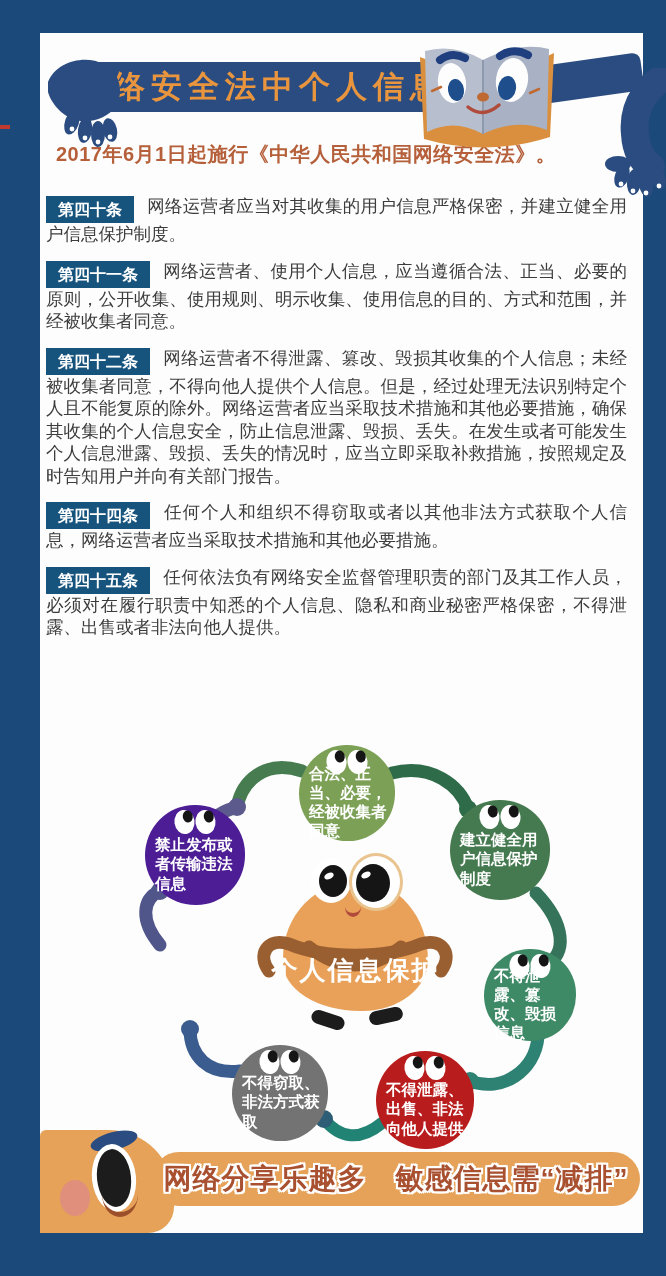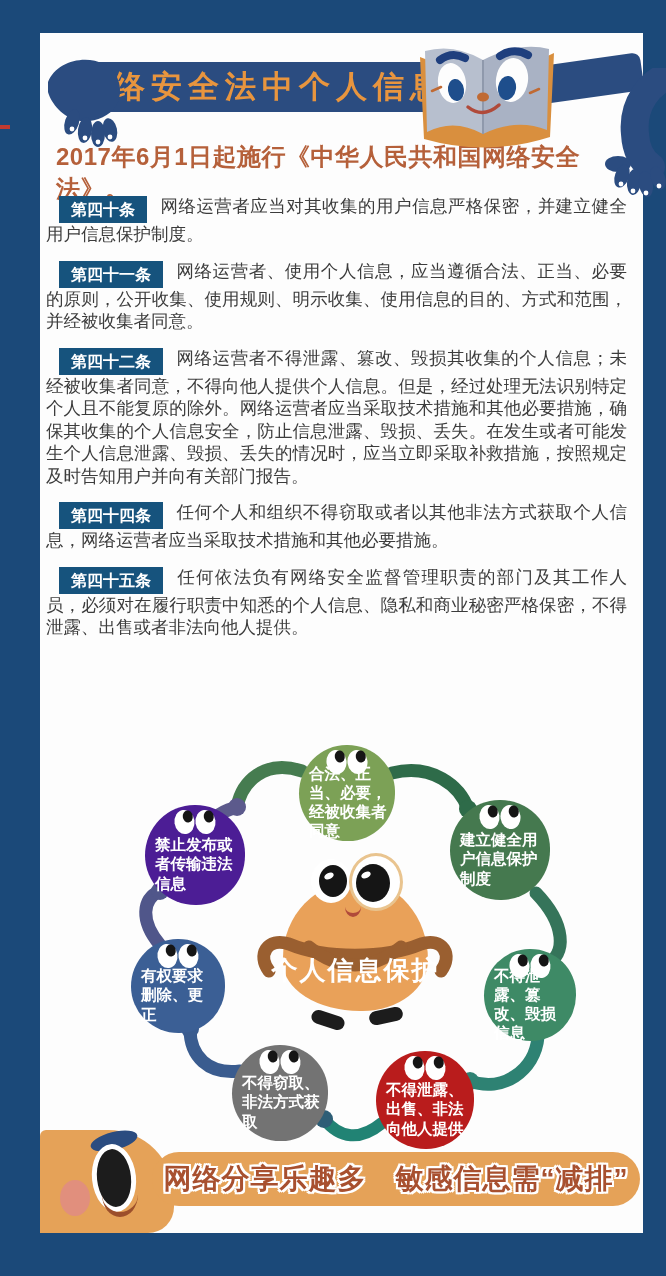--- a/index.html
+++ b/index.html
@@ -19,34 +19,34 @@
   }
   .title-banner span{
     color:#E8953E;font-size:31px;font-weight:bold;letter-spacing:6px;white-space:nowrap;
   }
   .head-band{
     position:absolute;left:388px;top:34px;width:215px;height:38px;
     background:#2B4C80;border-radius:8px;transform:rotate(-8deg);
   }
   .subtitle{
     position:absolute;left:16px;top:108px;width:560px;
-    color:#B5603A;font-size:24px;font-weight:bold;letter-spacing:.5px;
+    color:#B5603A;font-size:20px;font-weight:bold;letter-spacing:.5px;
   }
   .red-tick{position:absolute;left:-40px;top:92px;width:10px;height:4px;background:#C03A30;}
 
   
   .articles{position:absolute;left:6px;top:162px;width:581px;}
   .article{
     text-align:justify;margin-bottom:14px;
     font-size:17.5px;line-height:22.5px;color:#3C3C3C;
   }
   .badge{
     display:inline-block;background:#16537D;color:#FFFFFF;
     font-weight:bold;font-size:16px;line-height:21px;padding:3px 12px;
-    margin-right:13px;vertical-align:-3px;margin-left:13px;
+    margin-right:13px;vertical-align:-3px;
   }
 
   
   .diagram{position:absolute;left:0;top:708px;width:603px;height:420px;}
   .arms-svg{position:absolute;left:0;top:0;z-index:1;}
   .bubble{
     position:absolute;z-index:2;border-radius:50% 50% 49% 51%/51% 49% 50% 50%;
     display:flex;align-items:center;justify-content:center;
     box-sizing:border-box;padding:26px 8px 8px 10px;
   }
@@ -201,27 +201,20 @@
         </div>
       <span class="btext">禁止发布或者传输违法信息</span>
     </div>
     <div class="bubble b-ur" style="background-color: rgb(69, 121, 79);">
       <div class="eyes">
           <span class="eye"></span>
           <span class="eye"></span>
         </div>
       <span class="btext">建立健全用户信息保护制度</span>
     </div>
-    <div class="bubble b-left" style="background-color: rgb(59, 95, 149);">
-      <div class="eyes">
-          <span class="eye"></span>
-          <span class="eye"></span>
-        </div>
-      <span class="btext">有权要求删除、更正</span>
-    </div>
     <div class="bubble b-right" style="background-color: rgb(62, 138, 102);">
       <div class="eyes">
           <span class="eye"></span>
           <span class="eye"></span>
         </div>
       <span class="btext">不得泄露、篡改、毁损信息</span>
     </div>
     <div class="bubble b-bl" style="background-color: #737373;">
       <div class="eyes">
           <span class="eye"></span>

